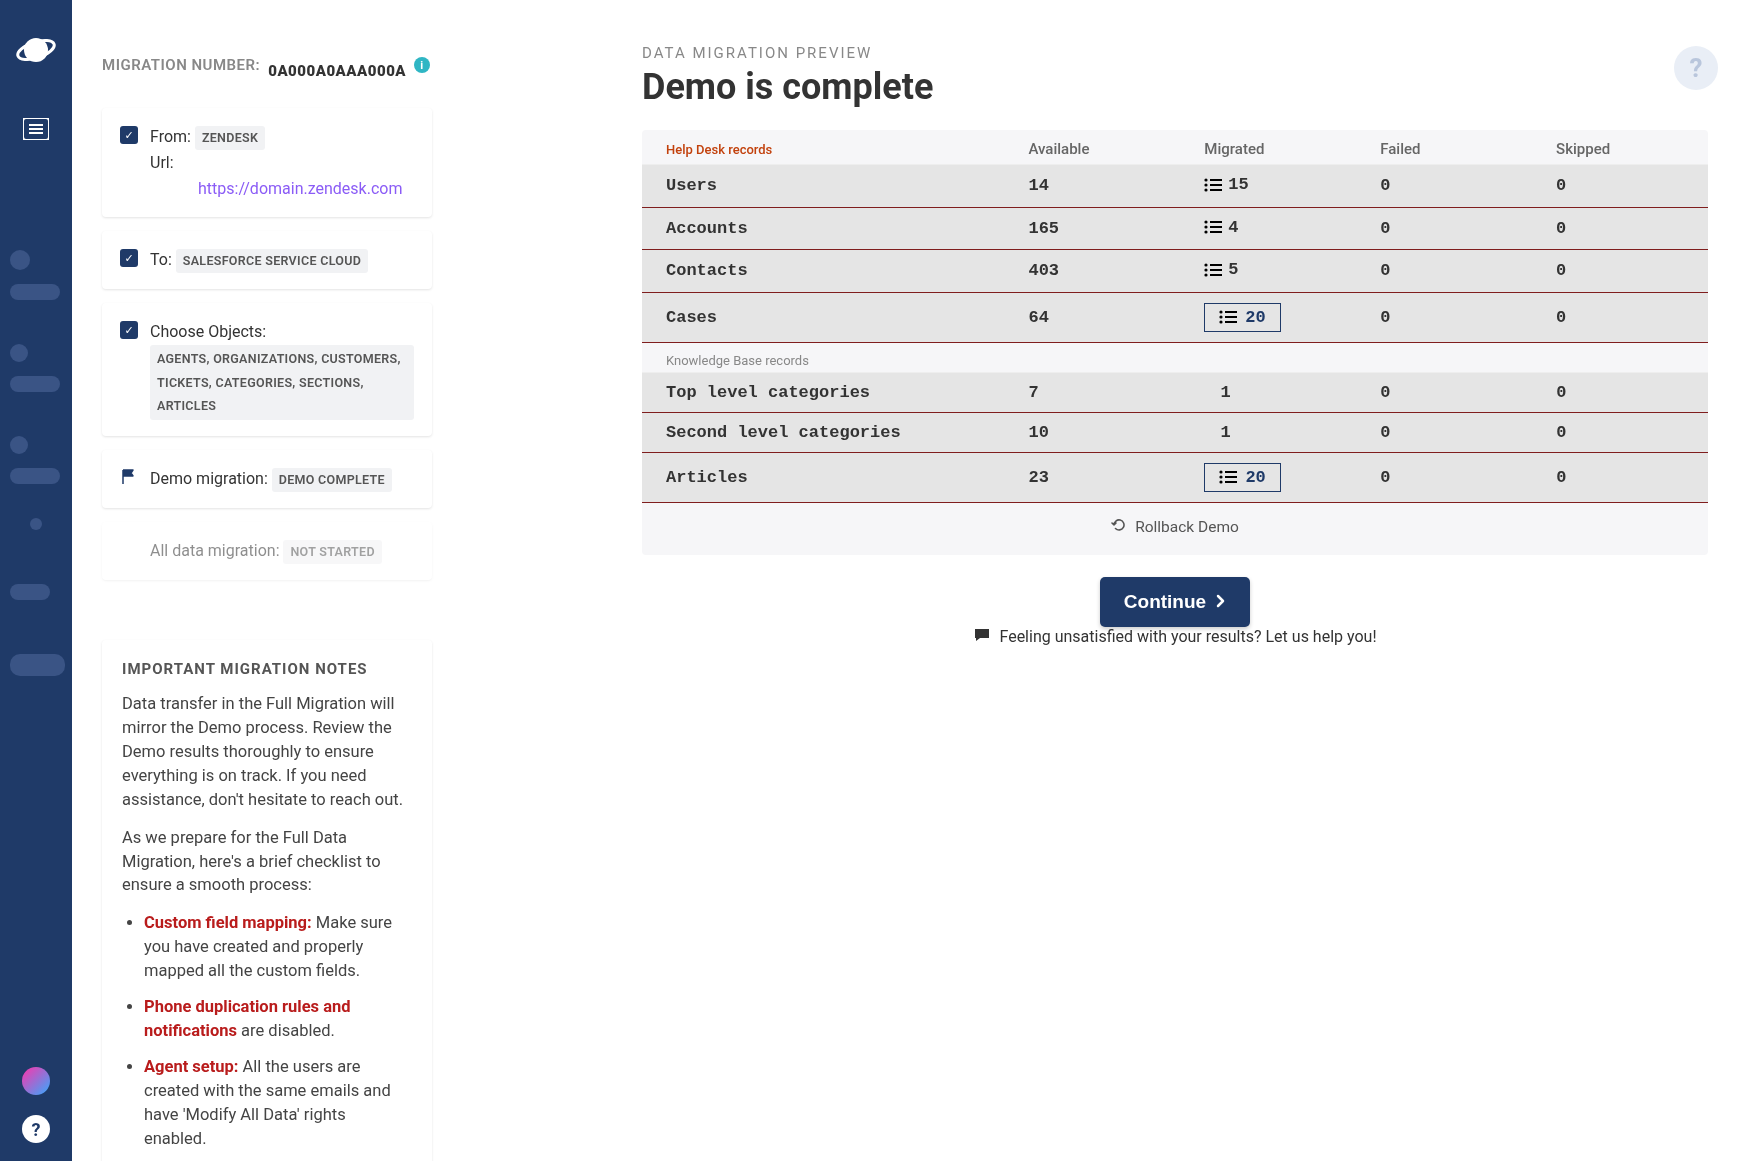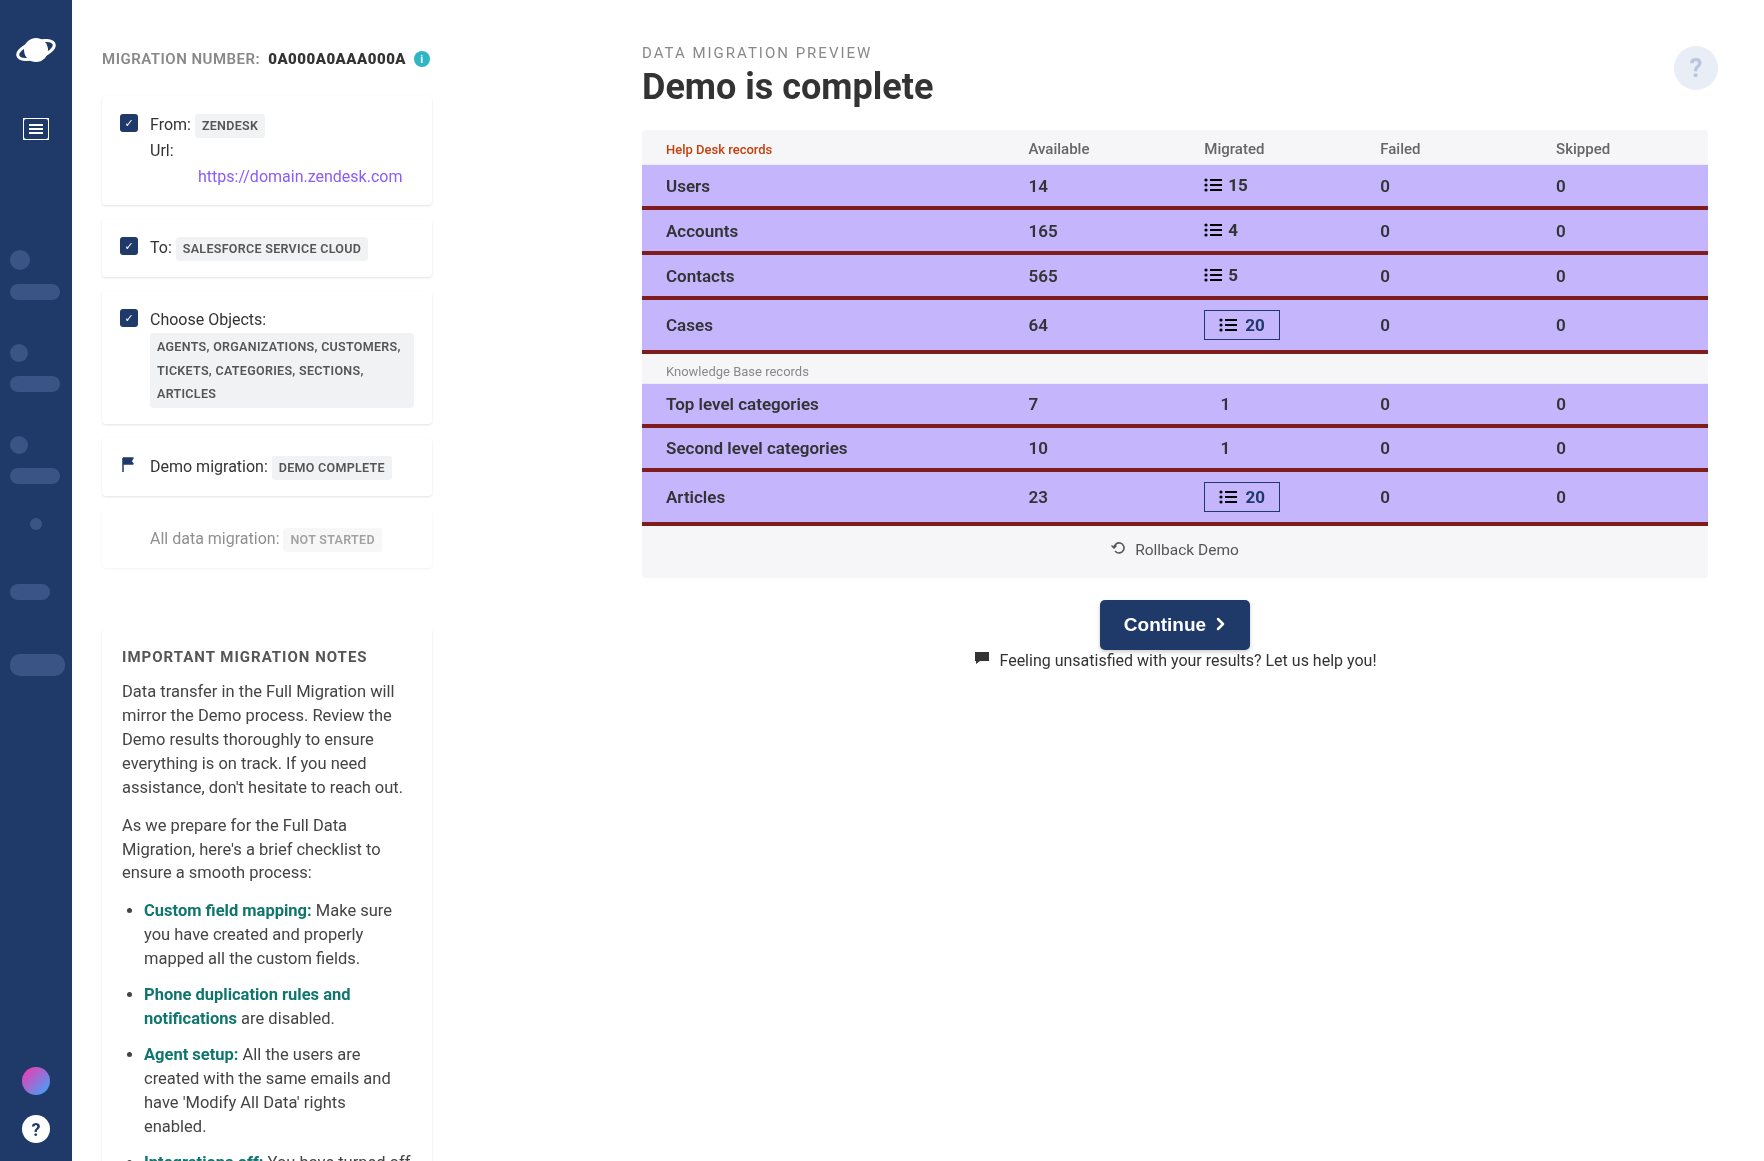--- a/index.html
+++ b/index.html
@@ -34,21 +34,21 @@
   .rail .help-circle { width:28px; height:28px; border-radius:50%; background:#fff; color:#1f3a68; display:flex; align-items:center; justify-content:center; font-weight:700; font-size:18px;}
   
   .left-panel {
     width: 390px;
     flex-shrink:0;
     padding: 50px 30px 0 30px;
     background:#fff;
     overflow-y:auto;
   }
   .mig-number { color:#888; font-size:15px; letter-spacing:0.5px; font-weight:600; margin-bottom:28px; display:flex; align-items:center; gap:8px;}
-  .mig-number strong { color:#333; }
+  .mig-number strong { color:#333;margin-top:12px; }
   .info-icon { width:16px; height:16px; border-radius:50%; background:#2fb6c4; color:#fff; font-size:11px; display:inline-flex; align-items:center; justify-content:center; font-weight:700;}
   .step-card {
     background:#fff;
     border-radius:4px;
     box-shadow: 0 1px 3px rgba(0,0,0,0.08), 0 1px 2px rgba(0,0,0,0.04);
     padding:16px 18px;
     margin-bottom:14px;
     display:flex;
     align-items:flex-start;
     gap:12px;
@@ -78,21 +78,21 @@
     box-shadow: 0 1px 3px rgba(0,0,0,0.08), 0 1px 2px rgba(0,0,0,0.04);
     padding:20px;
     margin-top:60px;
     font-size:16.5px;
     color:#444;
   }
   .notes-title { font-size:15px; letter-spacing:1px; color:#555; font-weight:700; margin-bottom:14px; }
   .notes-card p { margin-bottom:14px; line-height:1.45; }
   .notes-card ul { padding-left:22px; }
   .notes-card li { margin-bottom:12px; line-height:1.45; }
-  .notes-card li strong { color:#0f766e; }
+  .notes-card li strong { color:#b91c1c; }
   
   .main {
     flex:1;
     padding: 44px 56px 0 180px;
     position:relative;
   }
   .preview-label { color:#888; font-size:15px; letter-spacing:2px; font-weight:400; margin-bottom:4px;}
   .main-title { font-size:36px; font-weight:700; color:#333; margin-bottom:22px;}
   .records {
     background:#f6f6f8;
@@ -102,27 +102,28 @@
   .records-section-title {
     font-size:13px; color:#888; padding:10px 24px 4px 24px;
   }
   .records table { width:100%; border-collapse:collapse; }
   .records th {
     text-align:left; font-weight:500; color:#666; font-size:15px; padding:10px 24px 6px 24px;
   }
   .records th:first-child { width:34%; }
   .records th.num, .records td.num { text-align:left; width:16.5%; }
   .records td {
-    background:#c4b5fd;
+    background:#e5e5e5;
     border-top:1px solid #eee;
-    border-bottom:4px solid #7f1d1d;
+    border-bottom:1px solid #7f1d1d;
     padding:10px 24px;
     font-size:17px;
     color:#333;
     font-weight:600;
+    font-family:Liberation Mono, monospace;
   }
   .records tbody tr td:first-child { font-weight:600; }
   .mig-link { display:inline-flex; align-items:center; gap:6px; color:#333; font-weight:700; text-decoration:none; }
   .mig-pill {
     display:inline-flex; align-items:center; gap:8px;
     border:1.5px solid #1f3a68; color:#1f3a68;
     padding:4px 14px; border-radius:0; font-weight:700;
   }
   .list-icon-svg { width:18px; height:14px; }
   .rollback { text-align:center; padding-top:14px; color:#555; font-size:15.5px;}
@@ -281,21 +282,21 @@
                   <circle cx="2" cy="12" r="1.6"></circle>
                   <rect x="6" y="1" width="12" height="2"></rect>
                   <rect x="6" y="6" width="12" height="2"></rect>
                   <rect x="6" y="11" width="12" height="2"></rect>
                 </svg> 4</span></td>
             <td class="num">0</td>
             <td class="num">0</td>
           </tr>
           <tr>
             <td>Contacts</td>
-            <td class="num">565</td>
+            <td class="num">403</td>
             <td class="num"><span class="mig-link"><svg class="list-icon-svg" viewBox="0 0 18 14">
                   <circle cx="2" cy="2" r="1.6"></circle>
                   <circle cx="2" cy="7" r="1.6"></circle>
                   <circle cx="2" cy="12" r="1.6"></circle>
                   <rect x="6" y="1" width="12" height="2"></rect>
                   <rect x="6" y="6" width="12" height="2"></rect>
                   <rect x="6" y="11" width="12" height="2"></rect>
                 </svg> 5</span></td>
             <td class="num">0</td>
             <td class="num">0</td>

